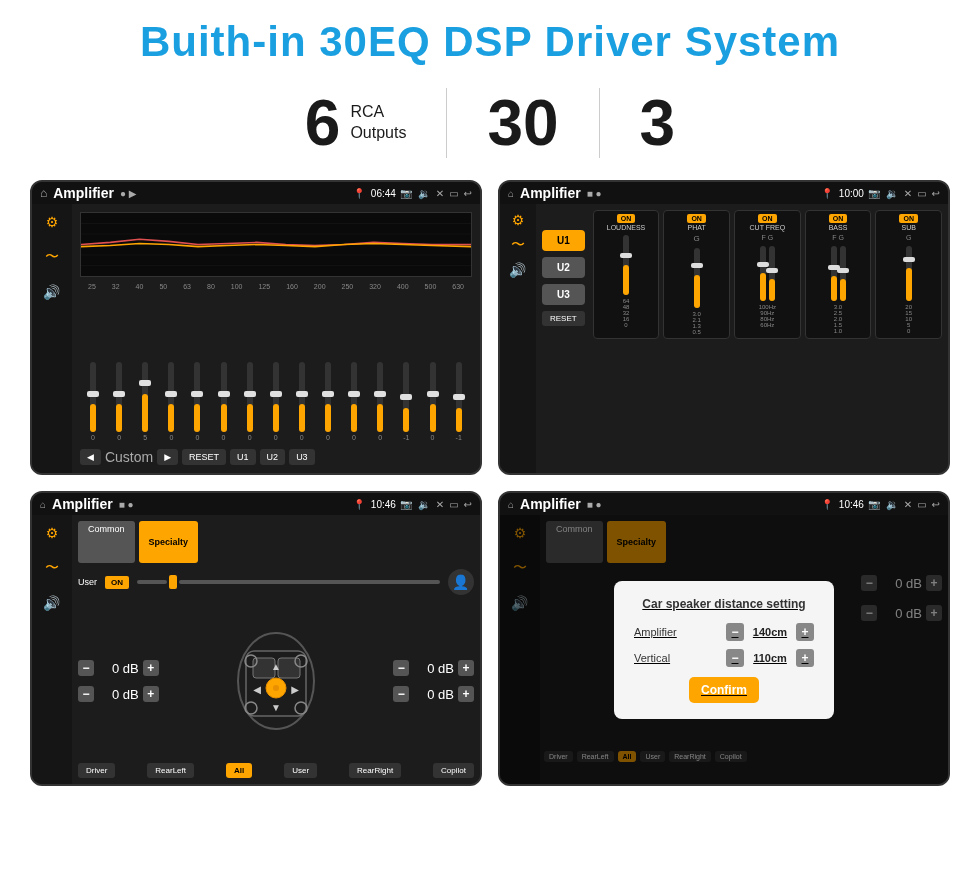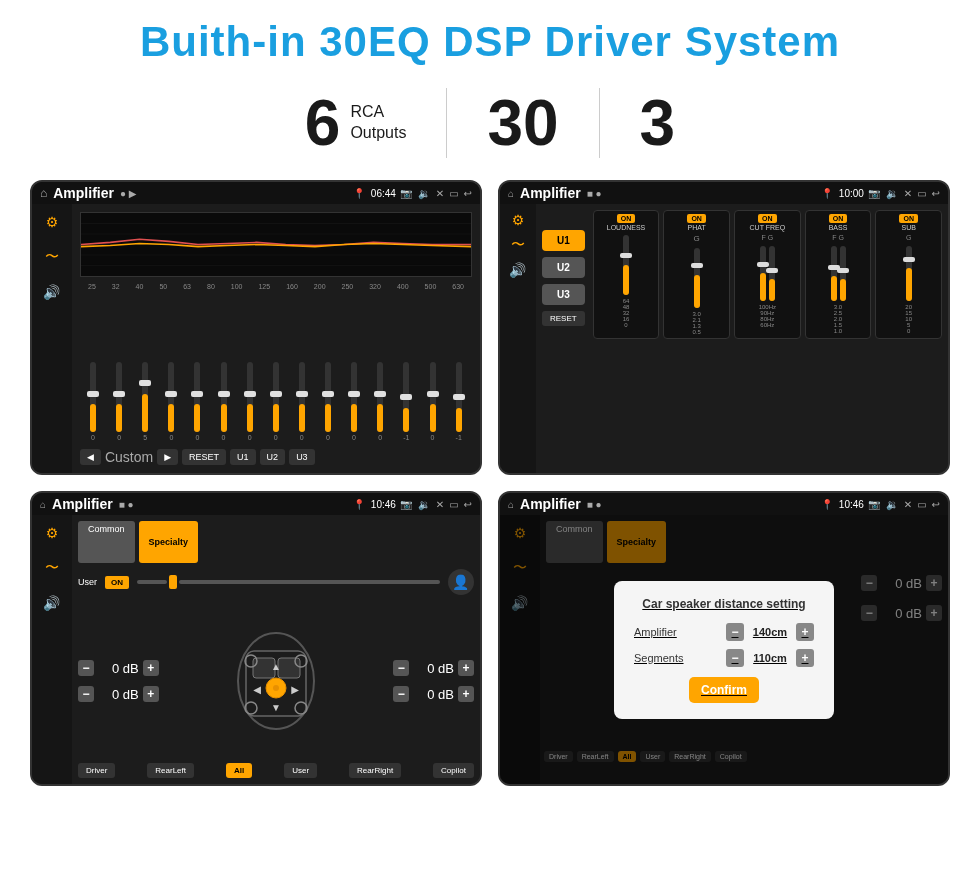--- a/index.html
+++ b/index.html
@@ -996,21 +996,21 @@
             <div class="dialog-title">Car speaker distance setting</div>
             <div class="dialog-row">
               <span class="dialog-label">Amplifier</span>
               <div class="dialog-ctrl">
                 <div class="dialog-minus">−</div>
                 <span class="dialog-val">140cm</span>
                 <div class="dialog-plus">+</div>
               </div>
             </div>
             <div class="dialog-row">
-              <span class="dialog-label">Segments</span>
+              <span class="dialog-label">Vertical</span>
               <div class="dialog-ctrl">
                 <div class="dialog-minus">−</div>
                 <span class="dialog-val">110cm</span>
                 <div class="dialog-plus">+</div>
               </div>
             </div>
             <button class="dialog-confirm-btn">Confirm</button>
           </div>
         </div>
 

